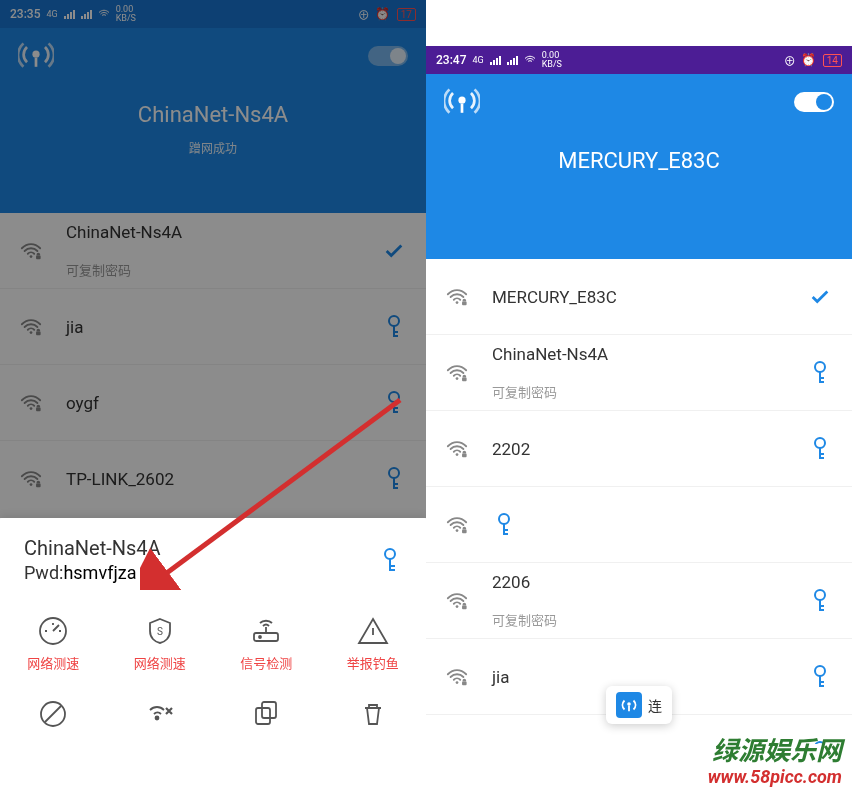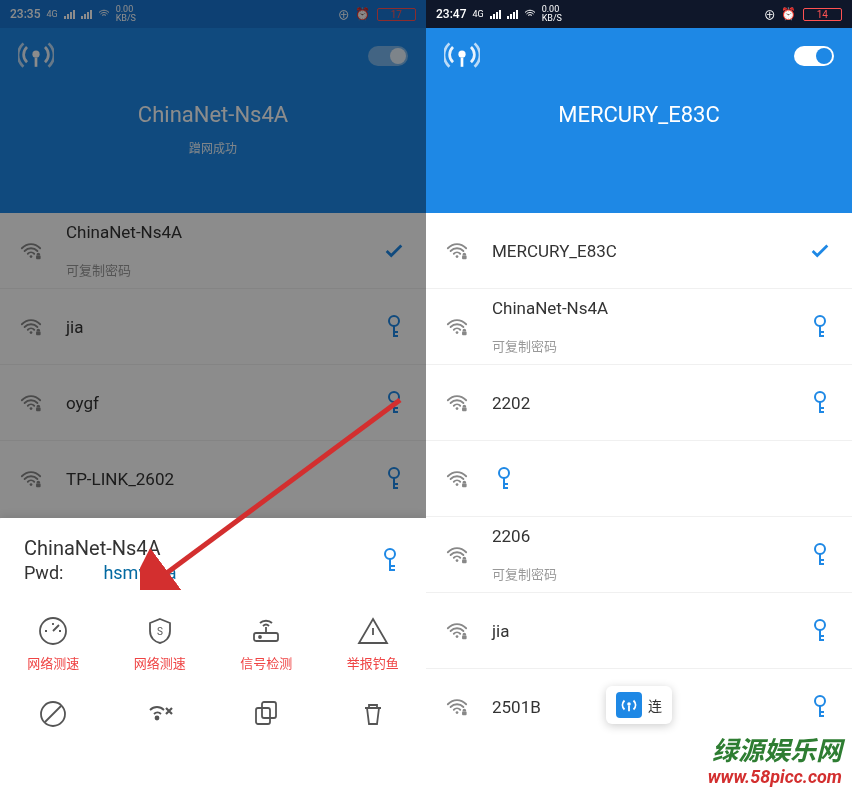--- a/index.html
+++ b/index.html
@@ -1,26 +1,26 @@
 <!DOCTYPE html>
 <html><head>
 <meta charset="utf-8">
 <style>
 *{margin:0;padding:0;box-sizing:border-box;font-family:-apple-system,BlinkMacSystemFont,"Segoe UI",Roboto,"Helvetica Neue",Arial,"Noto Sans CJK SC",sans-serif;}
 body{width:852px;height:800px;display:flex;background:#fff;position:relative;overflow:hidden;}
 .phone{width:426px;height:744px;position:relative;overflow:hidden;}
 .overlay-dim{position:absolute;inset:0 0 auto 0;height:518px;background:rgba(0,0,0,0.45);z-index:5;pointer-events:none;}
 .status-bar{height:28px;display:flex;align-items:center;justify-content:space-between;padding:0 10px;font-size:12px;color:#fff;position:relative;z-index:1;}
 .left-phone .status-bar{background:#1976d2;}
-.right-phone .status-bar{background:#0f172a;}
+.right-phone .status-bar{background:#4c1d95;margin-top:46px;}
 .sb-left{display:flex;align-items:center;gap:6px;}
 .sb-right{display:flex;align-items:center;gap:6px;}
 .sb-time{font-weight:500;}
 .sb-small{font-size:9px;line-height:1;}
-.sb-batt{border:1px solid #fff;border-radius:2px;padding:0 13px;font-size:10px;position:relative;}
+.sb-batt{border:1px solid #fff;border-radius:2px;padding:0 3px;font-size:10px;position:relative;}
 .sb-batt.red{border-color:#ff5252;color:#ff5252;}
 .header{height:185px;background:#1e88e5;display:flex;flex-direction:column;align-items:center;justify-content:flex-start;color:#fff;position:relative;z-index:1;}
 .header-top{width:100%;display:flex;align-items:center;justify-content:space-between;padding:10px 18px 0;}
 .radar-icon{width:36px;height:36px;}
 .toggle{width:40px;height:20px;border-radius:10px;background:#fff;position:relative;display:flex;align-items:center;}
 .toggle-knob{width:16px;height:16px;border-radius:50%;background:#1e88e5;position:absolute;right:2px;}
 .left-phone .toggle{background:rgba(255,255,255,0.4);}
 .left-phone .toggle-knob{background:rgba(255,255,255,0.8);}
 .header-title{font-size:22px;margin-top:28px;font-weight:400;}
 .header-sub{font-size:12px;margin-top:12px;opacity:0.9;text-align:center;}
@@ -31,21 +31,21 @@
 .wifi-text{flex:1;}
 .wifi-name{font-size:17px;color:#333;}
 .wifi-sub{font-size:13px;color:#999;margin-top:18px;}
 .wifi-action{width:24px;height:24px;display:flex;align-items:center;justify-content:center;}
 .check-icon{stroke:#1e88e5;stroke-width:3;fill:none;}
 .key-icon{stroke:#1e88e5;stroke-width:2;fill:none;}
 .popup{position:absolute;left:0;right:0;bottom:0;background:#fff;z-index:10;border-top-left-radius:2px;border-top-right-radius:2px;box-shadow:0 -2px 8px rgba(0,0,0,0.1);}
 .popup-head{display:flex;align-items:center;justify-content:space-between;padding:18px 24px 14px;}
 .popup-title{font-size:20px;color:#333;}
 .popup-pwd{font-size:18px;color:#333;margin-top:2px;}
-.popup-pwd-val{color:#0369a1;margin-left:40px;}
+.popup-pwd-val{color:#000000;}
 .popup-grid{display:grid;grid-template-columns:repeat(4,1fr);padding:10px 0 6px;}
 .grid-item{display:flex;flex-direction:column;align-items:center;gap:6px;padding:8px 0;}
 .grid-icon{width:32px;height:32px;}
 .grid-label{font-size:13px;color:#ef4444;}
 .grid-icon svg{stroke:#555;stroke-width:1.8;fill:none;}
 .arrow{position:absolute;z-index:20;pointer-events:none;}
 .fab{position:absolute;bottom:20px;left:50%;transform:translateX(-50%);z-index:15;display:flex;align-items:center;background:#fff;border-radius:6px;box-shadow:0 2px 10px rgba(0,0,0,0.2);padding:6px 10px;gap:6px;}
 .fab-icon{width:26px;height:26px;background:#1e88e5;border-radius:4px;display:flex;align-items:center;justify-content:center;}
 .fab-text{font-size:14px;color:#333;}
 .watermark{position:absolute;right:10px;bottom:12px;z-index:30;text-align:right;font-weight:700;font-style:italic;line-height:1.15;}

